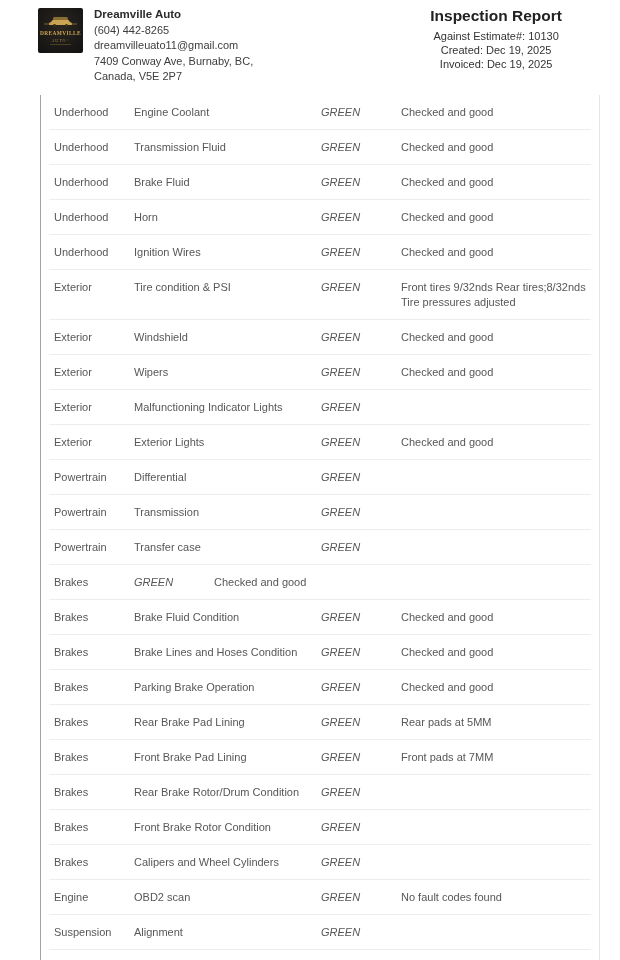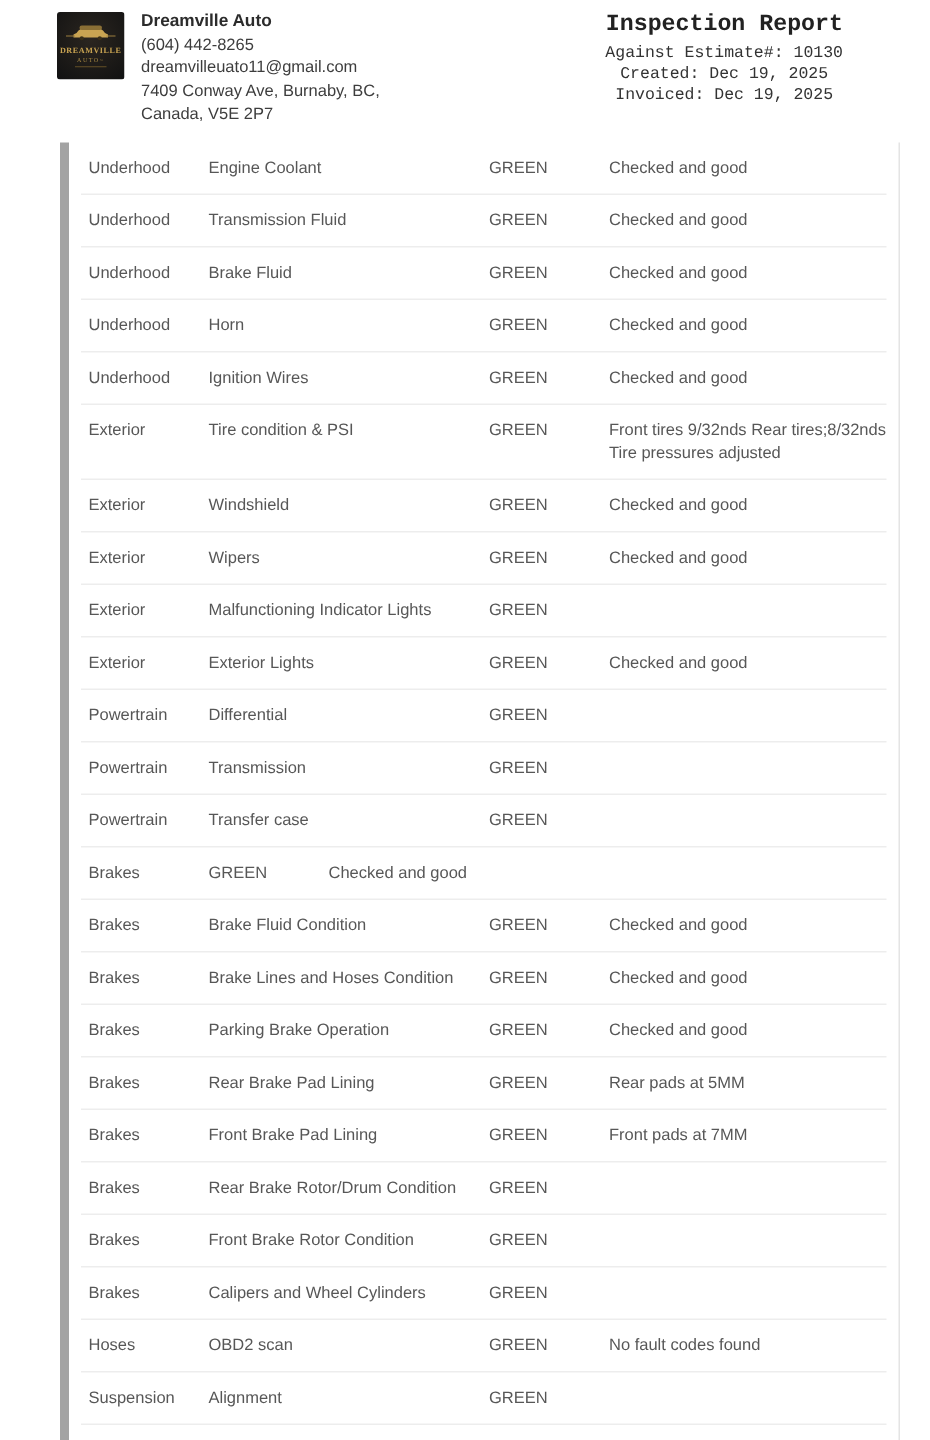--- a/index.html
+++ b/index.html
@@ -11,30 +11,30 @@
     color: #575757;
   }
   .page { position: relative; width: 620px; height: 736px; background: #fff; }
 
   
   .header { position: relative; height: 95px; width: 620px; }
   .logo-box { position: absolute; left: 38px; top: 8px; width: 45px; height: 45px; }
   .logo-box svg { display: block; }
   .biz-info { position: absolute; left: 94px; top: 7px; font-size: 11px; line-height: 15.5px; color: #3d3d3d; }
   .biz-name { font-weight: bold; font-size: 11.5px; color: #2c2c2c; }
-  .report-block { position: absolute; right: 58px; top: 6px; text-align: right; font-family: Liberation Mono, monospace; }
+  .report-block { position: absolute; right: 58px; top: 6px; text-align: right; }
   .report-title { font-size: 15.5px; font-weight: bold; color: #222222; line-height: 20px; margin-bottom: 3px; }
   .report-meta { font-size: 11px; line-height: 14px; color: #333333; text-align: center; }
 
   
   .card {
     margin-left: 40px;
     width: 560px;
     min-height: 865px;
-    border-left: 6px solid #a3a3a3;
+    border-left: 1px solid #a3a3a3;
     border-right: 1px solid #e4e4e4;
   }
   .row {
     display: flex;
     align-items: flex-start;
     padding: 10px 13px;
     min-height: 35px;
     font-size: 11px;
     line-height: 15px;
     color: #575757;
@@ -42,21 +42,21 @@
   }
   .row::after {
     content: "";
     position: absolute;
     left: 8px; right: 8px; bottom: 0;
     border-bottom: 1px solid #ededed;
   }
   .cell { flex: none; }
   .c-cat   { width: 80px; }
   .c-item  { width: 187px; padding-right: 6px; }
-  .c-status{ width: 80px; }
+  .c-status{ width: 80px; font-style: italic; }
   .c-notes { flex: 1 1 auto; white-space: pre; }
 </style>
 </head>
 <body>
 
 <div class="page">
 
   <div class="header">
 
     <div class="logo-box">
@@ -248,21 +248,21 @@
   </div>
 
   <div class="row">
     <div class="cell c-cat">Brakes</div>
     <div class="cell c-item">Calipers and Wheel Cylinders</div>
     <div class="cell c-status">GREEN</div>
     <div class="cell c-notes"></div>
   </div>
 
   <div class="row">
-    <div class="cell c-cat">Hoses</div>
+    <div class="cell c-cat">Engine</div>
     <div class="cell c-item">OBD2 scan</div>
     <div class="cell c-status">GREEN</div>
     <div class="cell c-notes">No fault codes found</div>
   </div>
 
   <div class="row">
     <div class="cell c-cat">Suspension</div>
     <div class="cell c-item">Alignment</div>
     <div class="cell c-status">GREEN</div>
     <div class="cell c-notes"></div>

